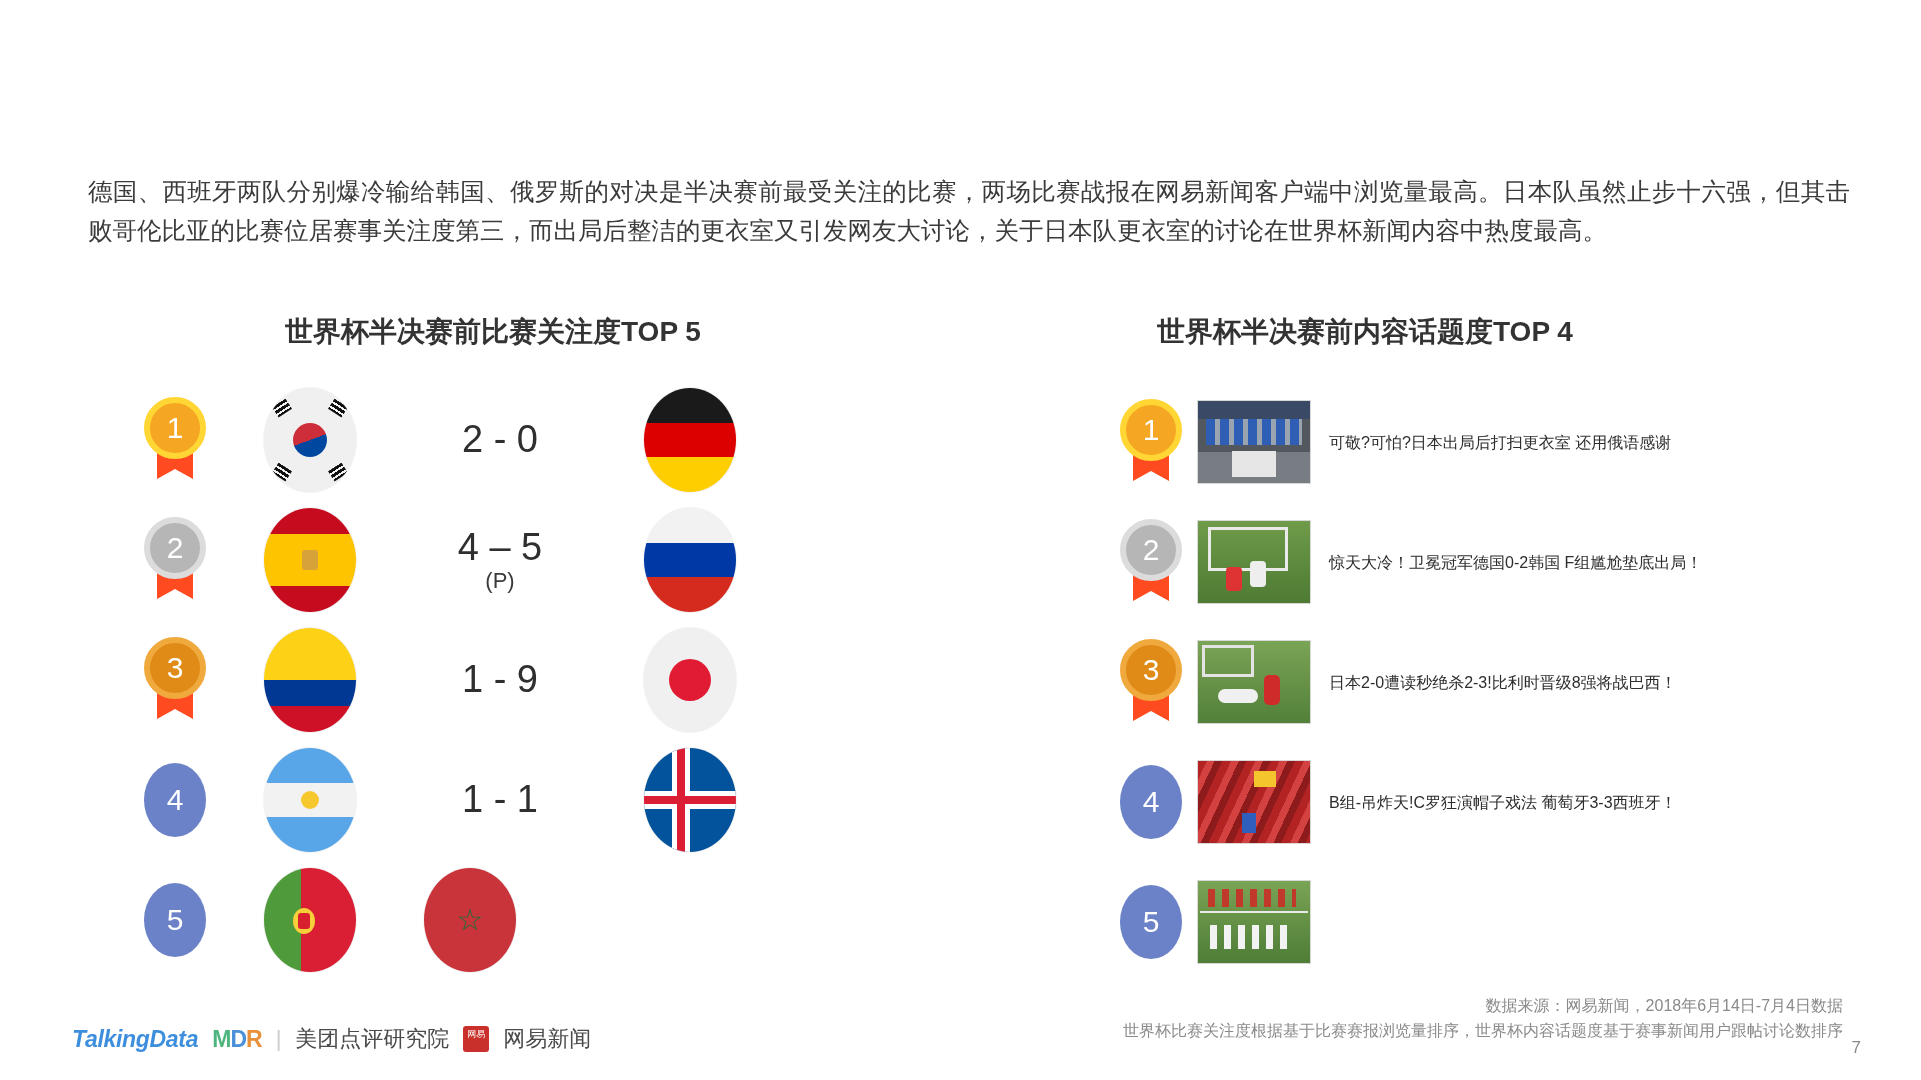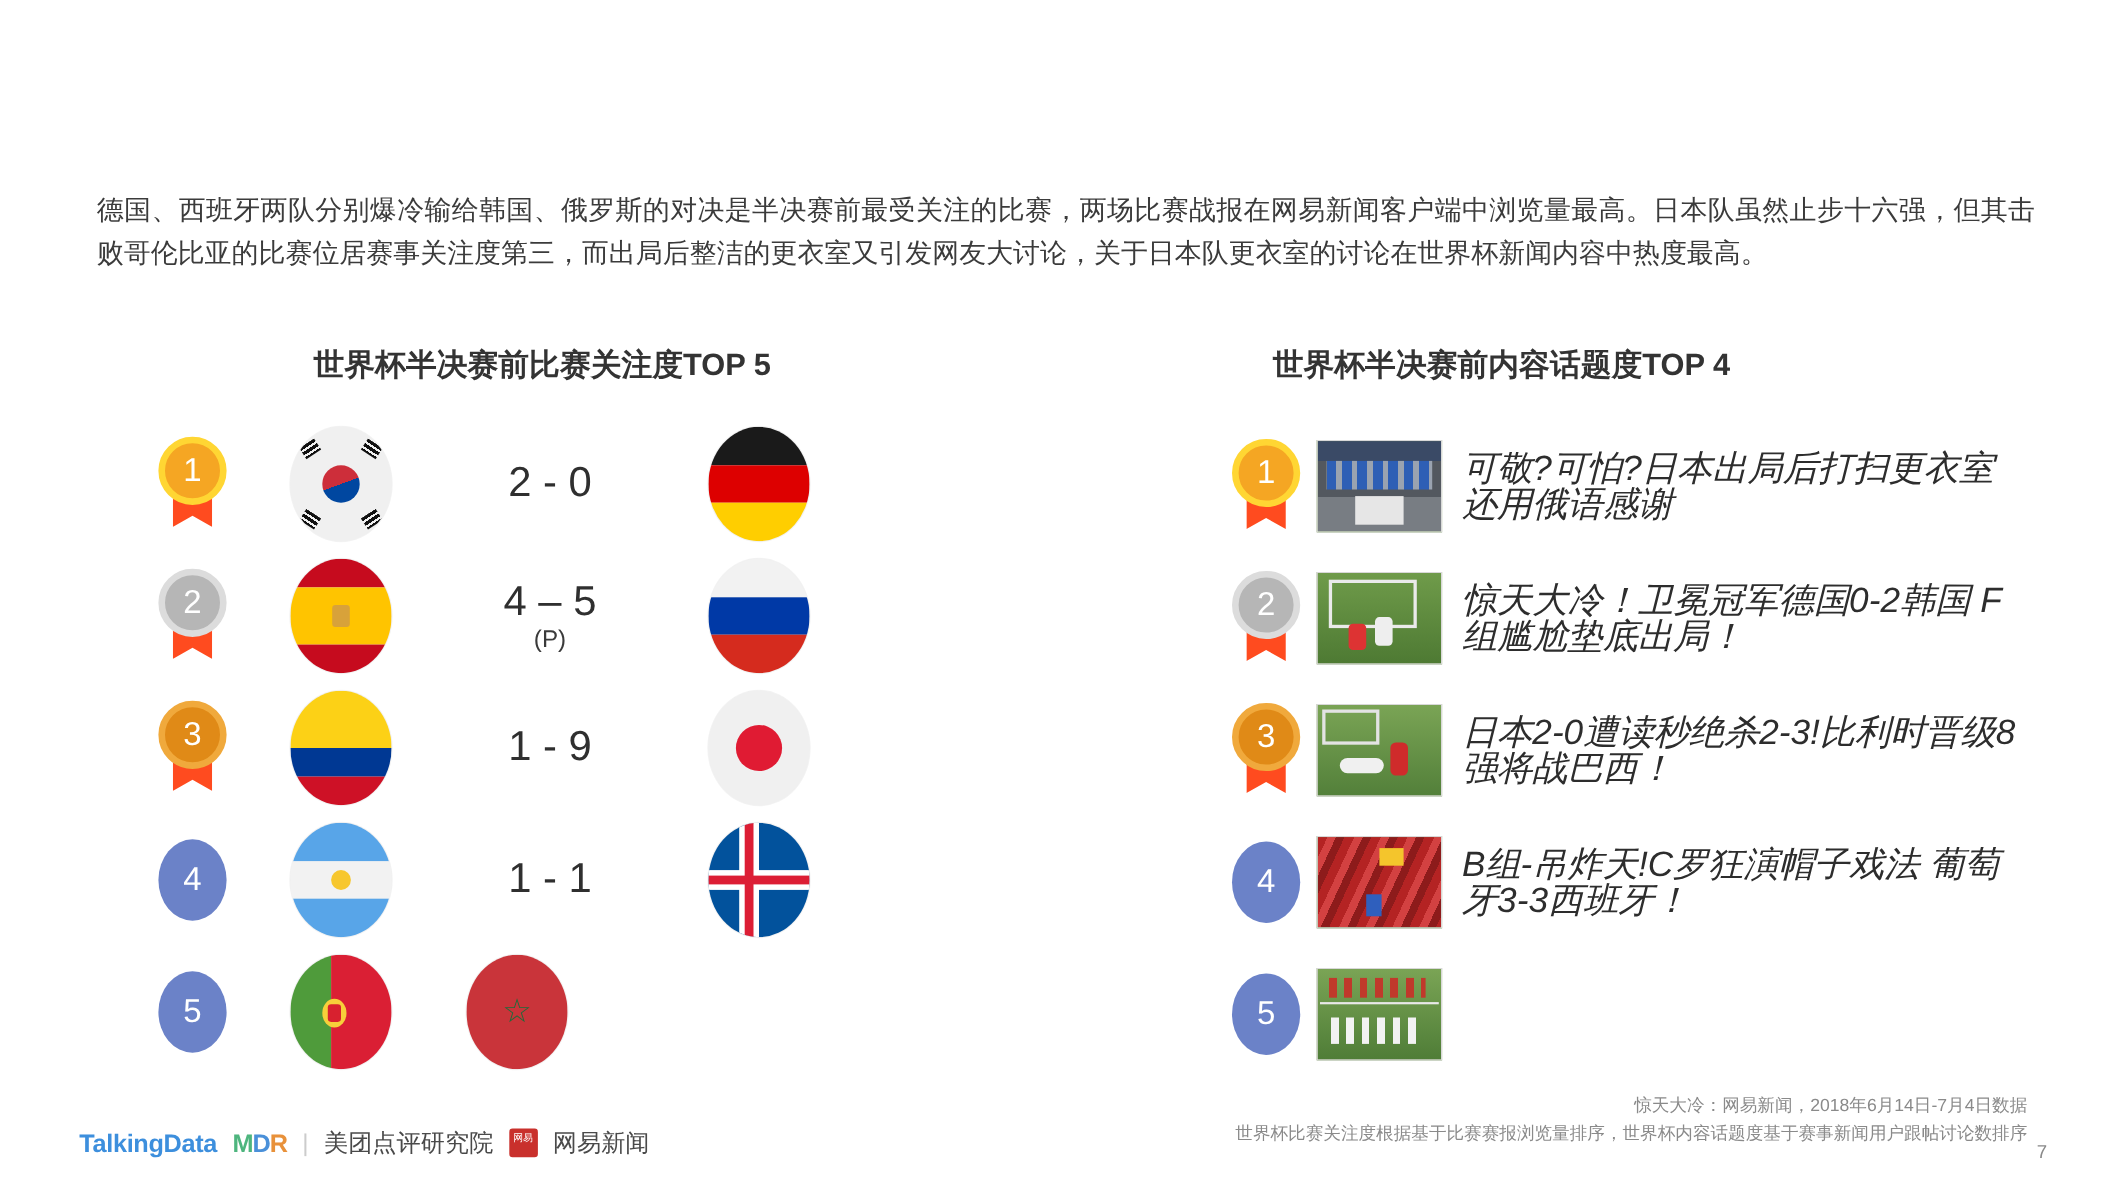--- a/index.html
+++ b/index.html
@@ -81,37 +81,37 @@
 
   
   .news{position:absolute;left:1105px;top:382px;width:790px;}
   .news-row{height:120px;display:flex;align-items:center;}
   .news-rank{width:92px;display:flex;justify-content:center;align-items:center;}
   .thumb{
     width:112px;height:82px;flex:none;position:relative;overflow:hidden;
     border:1px solid #d8d8d8;background:#6d8f4b;margin-right:18px;
   }
   .news-text{
-    font-size:32px;line-height:33px;color:#2d2d2d;width:520px;font-style:italic;
+    font-size:16px;line-height:33px;color:#2d2d2d;width:520px;
   }
 
   
   .src{
     position:absolute;right:78px;top:993px;text-align:right;
     font-size:16px;line-height:25px;color:#8a8a8a;
   }
   .pageno{
     position:absolute;right:60px;top:1038px;
     font-size:17px;color:#8a8a8a;
   }
   .logos{
     position:absolute;left:72px;top:1024px;
     display:flex;align-items:center;gap:14px;
   }
-  .logo-td{font-size:23px;font-weight:bold;color:#3d8fdd;letter-spacing:-.3px;}
+  .logo-td{font-size:23px;font-weight:bold;color:#3d8fdd;letter-spacing:-.3px;font-style:italic;}
   .logo-mdr{font-size:23px;font-weight:bold;letter-spacing:-1px;}
   .logo-mdr .m{color:#4eb57e;} .logo-mdr .d{color:#4a90d9;} .logo-mdr .r{color:#e8913a;}
   .logo-sep{color:#cccccc;font-size:22px;}
   .logo-cn{font-size:22px;color:#4a4a4a;}
   .ne-badge{
     display:inline-block;width:26px;height:26px;background:#c9302c;
     border-radius:3px;color:#fff;font-size:9px;line-height:10px;
     text-align:center;padding-top:3px;box-sizing:border-box;vertical-align:middle;
   }
 </style>
@@ -316,21 +316,21 @@
     <div class="thumb">
       <div style="position:absolute;inset:0;background:linear-gradient(#7aa455,#4f7d37)"></div>
       <div style="position:absolute;left:10px;top:8px;width:88px;height:18px;background:repeating-linear-gradient(90deg,#c0392b 0 7px,transparent 7px 14px)"></div>
       <div style="position:absolute;left:12px;top:44px;width:80px;height:24px;background:repeating-linear-gradient(90deg,#f2f2f2 0 7px,transparent 7px 14px)"></div>
       <div style="position:absolute;left:2px;top:30px;width:108px;height:2px;background:#e9e9e9"></div>
         </div>
   </div>
     </div>
 
   <div class="src">
-    <div>惊天大冷：网易新闻，2018年6月14日-7月4日数据</div>
+    <div>数据来源：网易新闻，2018年6月14日-7月4日数据</div>
     <div>世界杯比赛关注度根据基于比赛赛报浏览量排序，世界杯内容话题度基于赛事新闻用户跟帖讨论数排序</div>
   </div>
   <div class="pageno">7</div>
 
   <div class="logos">
     <span class="logo-td">TalkingData</span>
     <span class="logo-mdr"><span class="m">M</span><span class="d">D</span><span class="r">R</span></span>
     <span class="logo-sep">|</span>
     <span class="logo-cn">美团点评研究院</span>
     <span class="ne-badge">网易</span>

